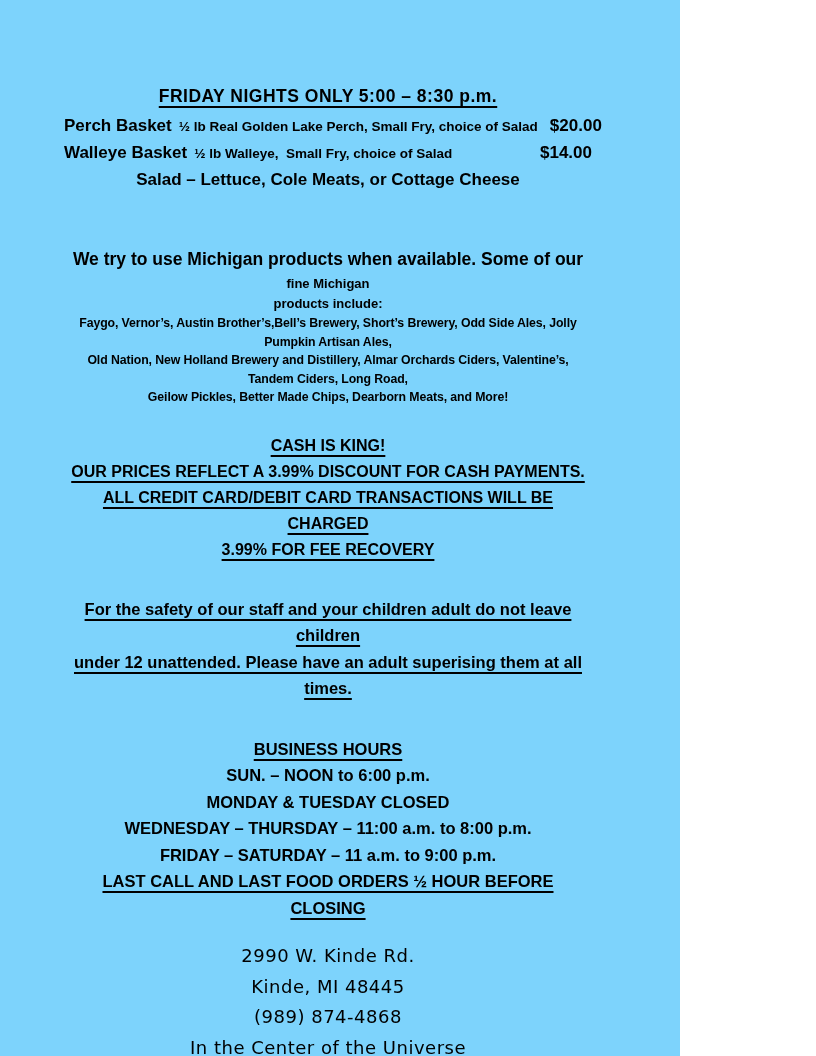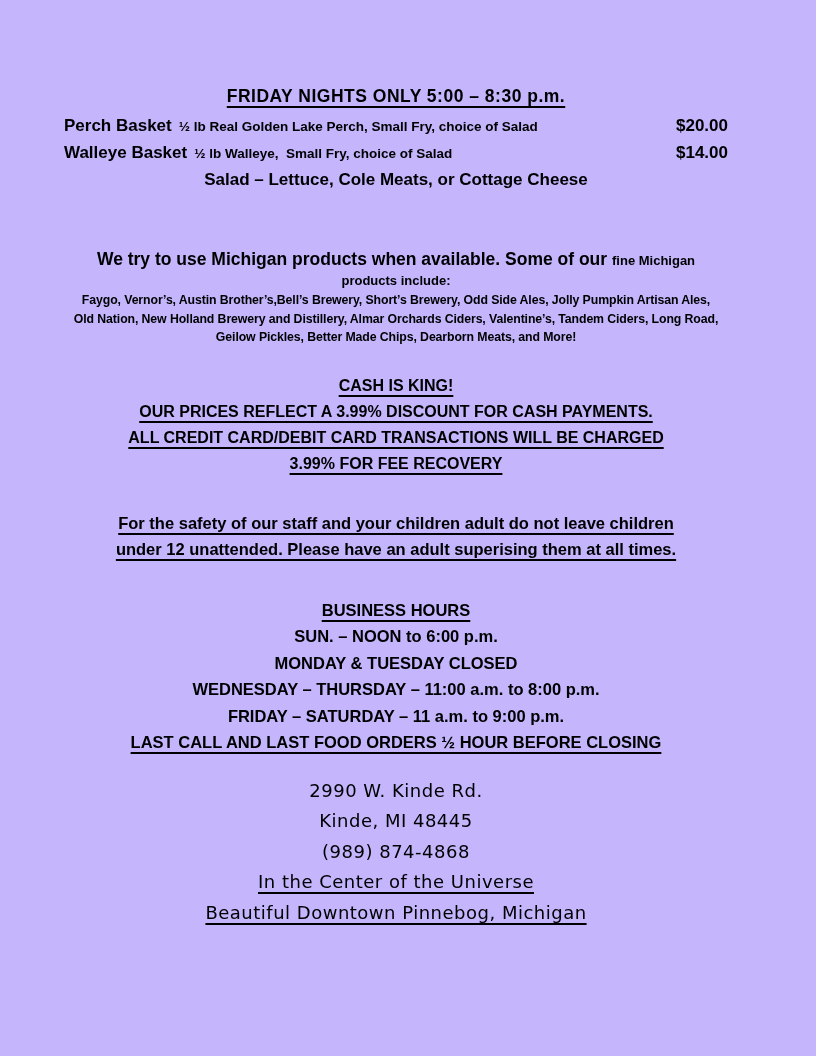--- a/index.html
+++ b/index.html
@@ -1,19 +1,19 @@
 <!DOCTYPE html>
 <html><head>
 <meta charset="utf-8">
 <style>
   html, body { margin: 0; padding: 0; }
   .page {
-    width: 816px;
+    width: 680px;
     height: 1056px;
-    background: #c4b5fd;
+    background: #7dd3fc;
     color: #000000;
     font-family: "Liberation Sans", sans-serif;
     font-weight: bold;
     overflow: hidden;
     position: relative;
   }
   .content { padding: 86px 88px 0 64px; }
 
   .u {
     text-decoration: underline;

